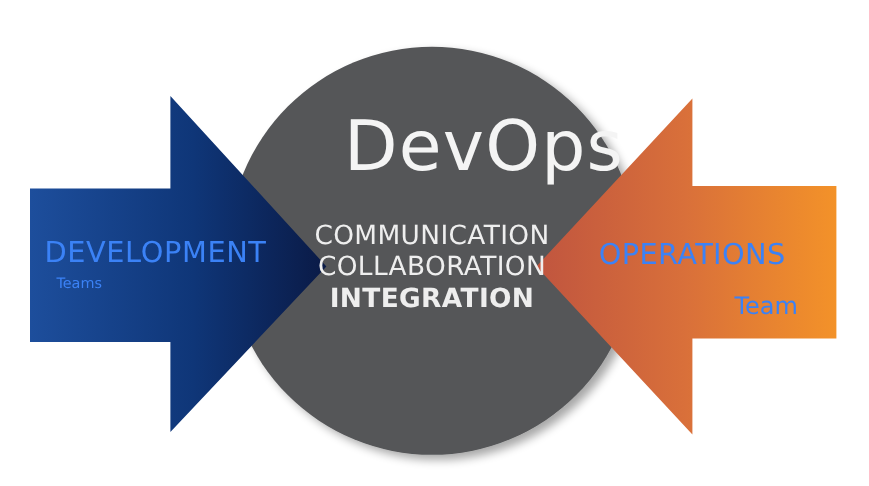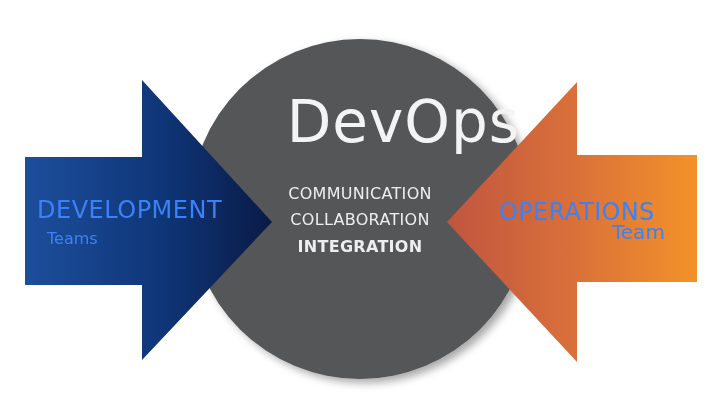--- a/index.html
+++ b/index.html
@@ -1,25 +1,25 @@
 <!DOCTYPE html>
 <html><head>
 <meta charset="utf-8">
 <style>
   html,body{margin:0;padding:0;background:#ffffff;}
   body{width:724px;height:405px;position:relative;overflow:hidden;font-family:"DejaVu Sans","Liberation Sans",sans-serif;}
   #diagram{position:absolute;left:0;top:0;width:724px;height:405px;}
   .lbl{position:absolute;color:#3b82f6;white-space:nowrap;}
   #title{left:200px;top:88px;width:320px;text-align:right;font-size:58px;letter-spacing:1px;color:#f4f4f4;}
-  .pillar{left:230px;width:260px;text-align:center;font-size:16px;color:#eeeeee;letter-spacing:0.3px;}
+  .pillar{left:230px;width:260px;text-align:center;font-size:22px;color:#eeeeee;letter-spacing:0.3px;}
   #p0{top:184px;} #p1{top:210px;} #p2{top:237px;font-weight:bold;}
   #dev-main{left:37px;top:196px;font-size:24px;letter-spacing:0.5px;}
-  #dev-sub{left:47px;top:229px;font-size:16px;}
+  #dev-sub{left:47px;top:229px;font-size:12px;}
   #ops-main{left:499px;top:198px;font-size:24px;letter-spacing:0.3px;text-align:right;}
-  #ops-sub{left:612px;top:220px;font-size:20px;}
+  #ops-sub{left:612px;top:243px;font-size:20px;}
 </style>
 </head>
 <body>
 
 <svg id="diagram" viewBox="0 0 724 405" xmlns="http://www.w3.org/2000/svg">
   <defs>
     <linearGradient id="blueGrad" x1="0" y1="0" x2="1" y2="0">
       <stop offset="0" stop-color="#1d4e9c"></stop>
       <stop offset="0.55" stop-color="#0f3678"></stop>
       <stop offset="1" stop-color="#0a1a46"></stop>

